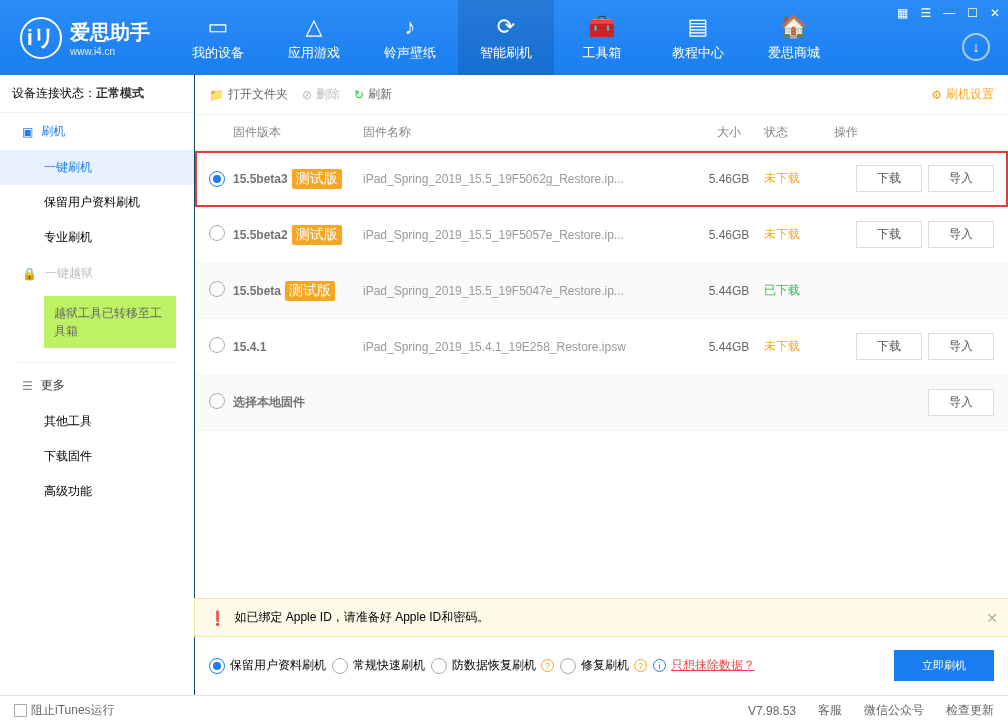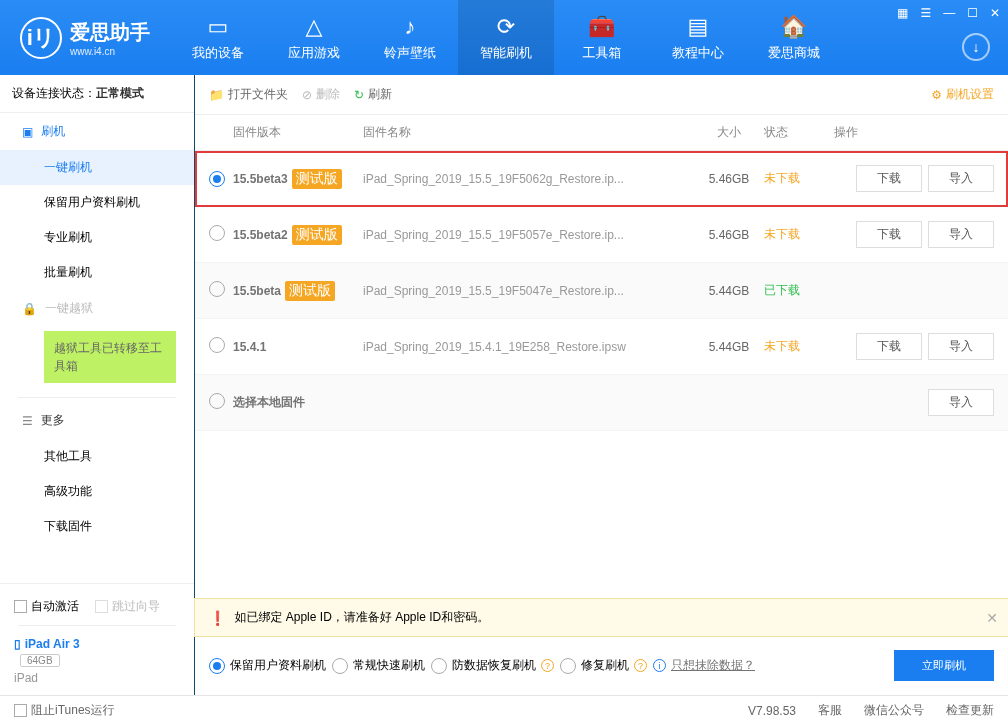--- a/index.html
+++ b/index.html
@@ -60,21 +60,21 @@
 .st-not{color:#f5a623}
 .st-done{color:#2dbd4b}
 .op-btn{border:1px solid #ddd;background:#fff;padding:4px 20px;cursor:pointer;margin-left:6px;color:#555}
 .bottom{border-top:1px solid #e5e5e5;margin-top:auto}
 .alert{background:#fffbe8;border:1px solid #f2e3a0;padding:10px 14px;display:flex;align-items:center;position:relative;margin:-1px}
 .alert-icon{color:#f5a623;font-size:14px;margin-right:8px}
 .alert-close{position:absolute;right:10px;color:#aaa;cursor:pointer;font-size:14px}
 .opts-row{display:flex;align-items:center;padding:14px;gap:6px}
 .opt{display:flex;align-items:center;gap:5px}
 .opt .help{color:#f5a623;border:1px solid #f5a623;border-radius:50%;width:13px;height:13px;display:inline-flex;align-items:center;justify-content:center;font-size:9px;cursor:pointer}
-.erase-link{color:#737373;text-decoration:underline;cursor:pointer}
+.erase-link{color:#ef4444;text-decoration:underline;cursor:pointer}
 .flash-btn{background:#1a7ef0;color:#fff;border:none;padding:8px 28px;font-size:11px;cursor:pointer;margin-left:auto}
 .status-bar{height:30px;border-top:1px solid #e5e5e5;display:flex;align-items:center;padding:0 14px;color:#666;gap:22px}
 .status-bar .spacer{flex:1}
 .cb{width:13px;height:13px;border:1px solid #aaa;display:inline-block;vertical-align:middle;margin-right:4px}
 </style>
 </head>
 <body>
 
 <div class="header">
   <div class="logo">
@@ -130,53 +130,37 @@
       <span>设备连接状态：</span><b>正常模式</b>
     </div>
     <div class="side-item head">
       <span style="color:#1a7ef0">▣</span>
       <span>刷机</span>
     </div>
     <div id="flash-items">
         <div class="side-sub active">一键刷机</div>
         <div class="side-sub">保留用户资料刷机</div>
         <div class="side-sub">专业刷机</div>
-        <div class="side-sub">批量刷机</div>
       </div>
     <div class="side-item side-locked">
       <span>🔒</span>
       <span>一键越狱</span>
     </div>
     <div class="side-note">越狱工具已转移至工具箱</div>
     <div class="side-divider"></div>
     <div class="side-item">
       <span style="color:#888">☰</span>
       <span>更多</span>
     </div>
     <div id="more-items">
         <div class="side-sub">其他工具</div>
+        <div class="side-sub">下载固件</div>
         <div class="side-sub">高级功能</div>
-        <div class="side-sub">下载固件</div>
       </div>
     <div style="flex:1"></div>
-    <div class="device-box">
-      <div class="auto-row">
-        <label><span class="cb"></span><span>自动激活</span></label>
-        <label style="color:#bbb"><span class="cb" style="border-color:#ddd"></span><span>跳过向导</span></label>
-      </div>
-      <div class="side-divider"></div>
-      <div class="dev-name">
-        <span>▯</span>
-        <span>iPad Air 3</span>
-      </div>
-      <div style="padding:2px 14px">
-        <span class="dev-cap">64GB</span>
-      </div>
-      <div class="dev-model">iPad</div>
-    </div>
   </div>
 
   <div class="main">
     <div class="toolbar">
       <span class="tb-btn">
           <span style="color:#f5a623">📁</span>
           <span>打开文件夹</span>
         </span>
       <span class="tb-btn disabled">
           <span>⊘</span>

